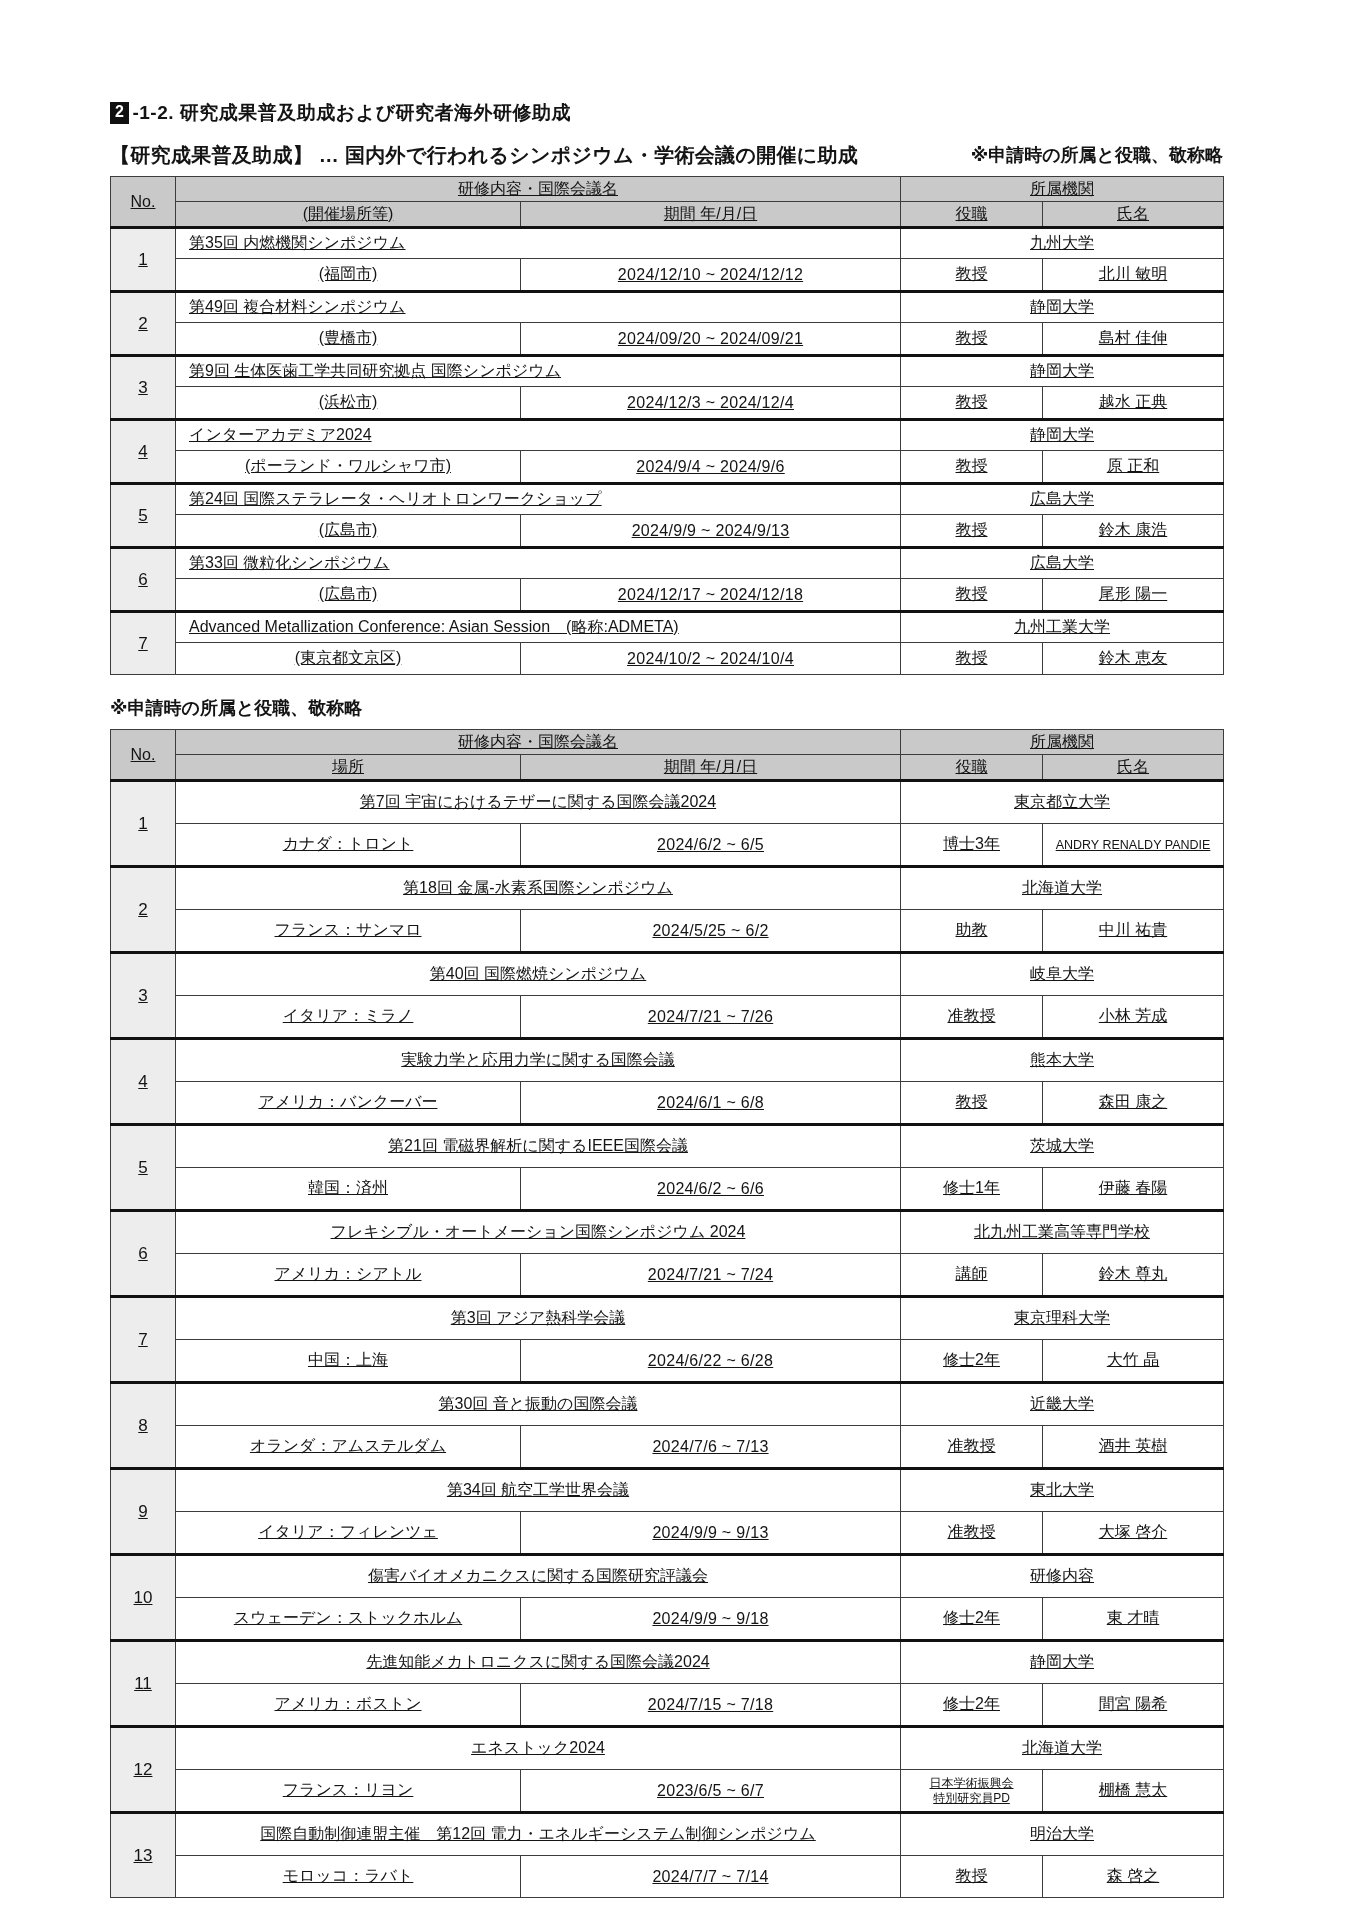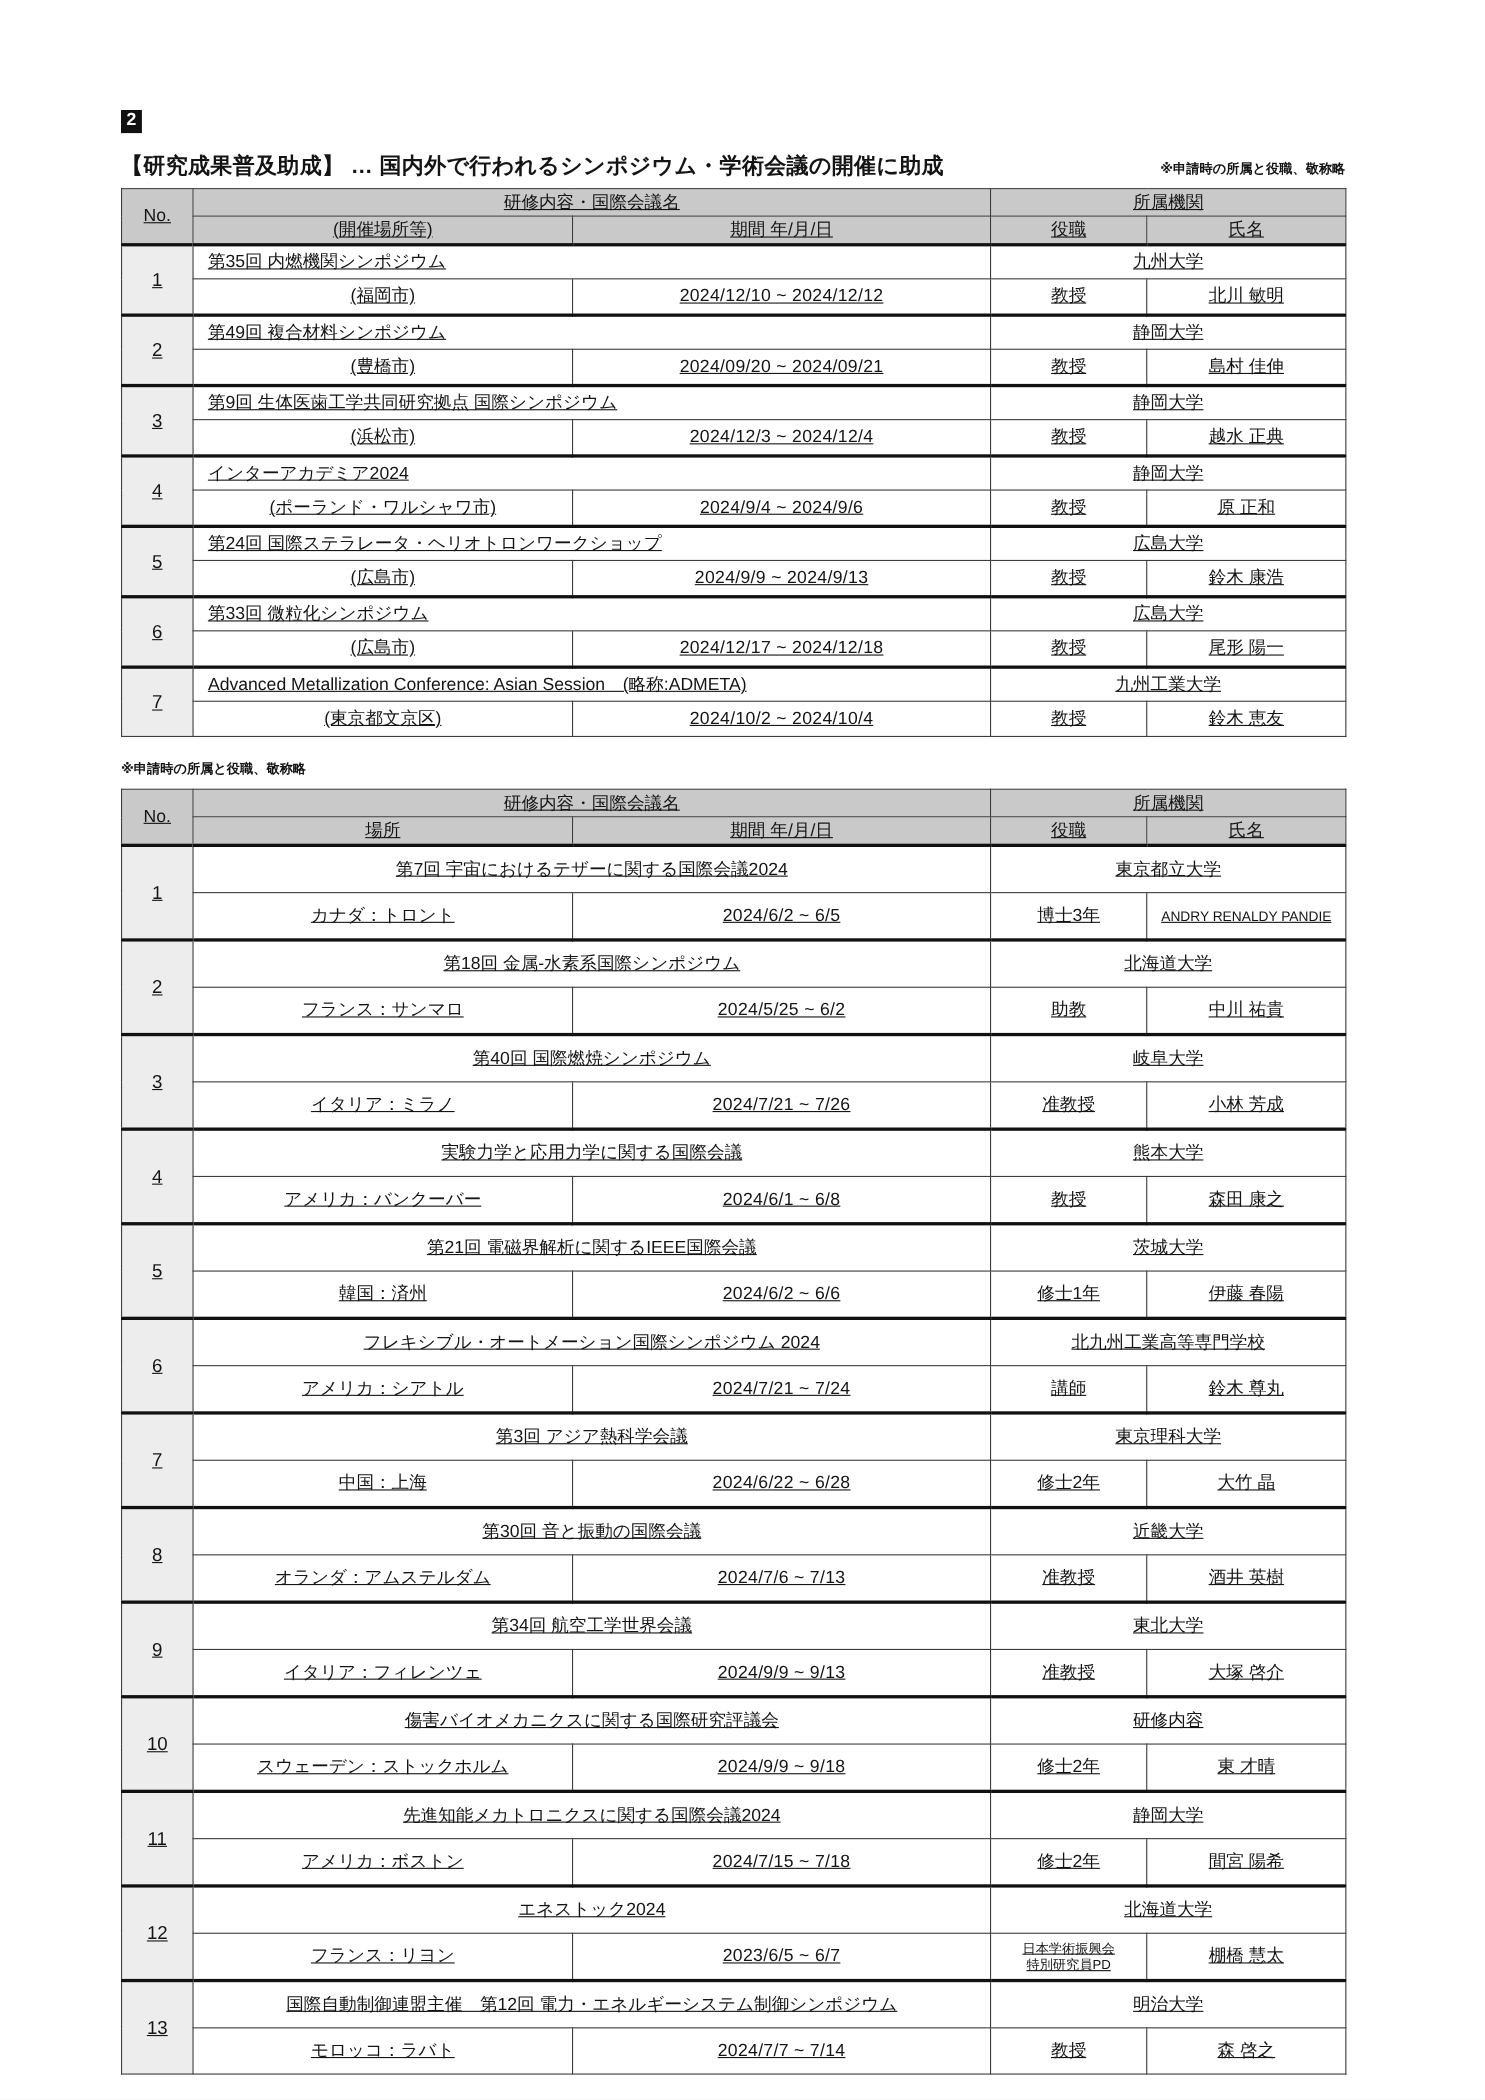--- a/index.html
+++ b/index.html
@@ -6,21 +6,21 @@
   .page{
     width:1350px;height:1909px;background:#ffffff;box-sizing:border-box;
     padding:100px 127px 0 110px;position:relative;
     font-family:"Liberation Sans","DejaVu Sans",sans-serif;color:#141414;
   }
   
   .h1{font-size:19px;font-weight:bold;letter-spacing:.5px;margin:0 0 16px 0;display:flex;align-items:center;}
   .numbox{display:inline-block;background:#111;color:#fff;padding:1px 5px 2px 5px;margin-right:3px;font-size:16px;font-weight:bold;line-height:1.15;}
   .sec-head{display:flex;justify-content:space-between;align-items:flex-end;margin:0 0 7px 0;}
   .sec-title{font-size:20px;font-weight:bold;letter-spacing:.3px;}
-  .sec-note{font-size:12px;font-weight:bold;padding-bottom:2px;}
+  .sec-note{font-size:18px;font-weight:bold;padding-bottom:2px;}
   
   table{border-collapse:collapse;table-layout:fixed;width:1113px;border:1px solid #4d7c0f;text-decoration:underline;}
   col.c-no{width:65px;}col.c-place{width:345px;}col.c-period{width:380px;}col.c-role{width:142px;}col.c-name{width:181px;}
   th,td{border:1px solid #3c3c3c;font-size:16px;font-weight:normal;text-align:center;vertical-align:middle;padding:1px 4px;overflow:hidden;}
   thead th{background:#c9c9c9;height:22px;font-size:16px;}
   thead tr.h2 th{border-bottom:3px solid #111;}
   tbody tr.row-a td{border-top:3px solid #111;}
   td.no{background:#ededed;font-size:17px;}
   #table1 td.title{text-align:left;padding-left:13px;}
   #table2 td.title{text-align:center;}
@@ -34,20 +34,21 @@
   td.name.small{font-size:12.5px;letter-spacing:0;padding:1px 2px;}
   .tbl-gap{height:21px;}
 </style>
 </head>
 <body>
 
 <div class="page">
 
   <div class="h1">
     <span class="numbox">2</span>
+    <span>-1-2. 研究成果普及助成および研究者海外研修助成</span>
   </div>
 
   <div class="sec-head">
     <span class="sec-title">【研究成果普及助成】 … 国内外で行われるシンポジウム・学術会議の開催に助成</span>
     <span class="sec-note">※申請時の所属と役職、敬称略</span>
   </div>
 
   <table id="table1">
     <colgroup>
         <col class="c-no">

